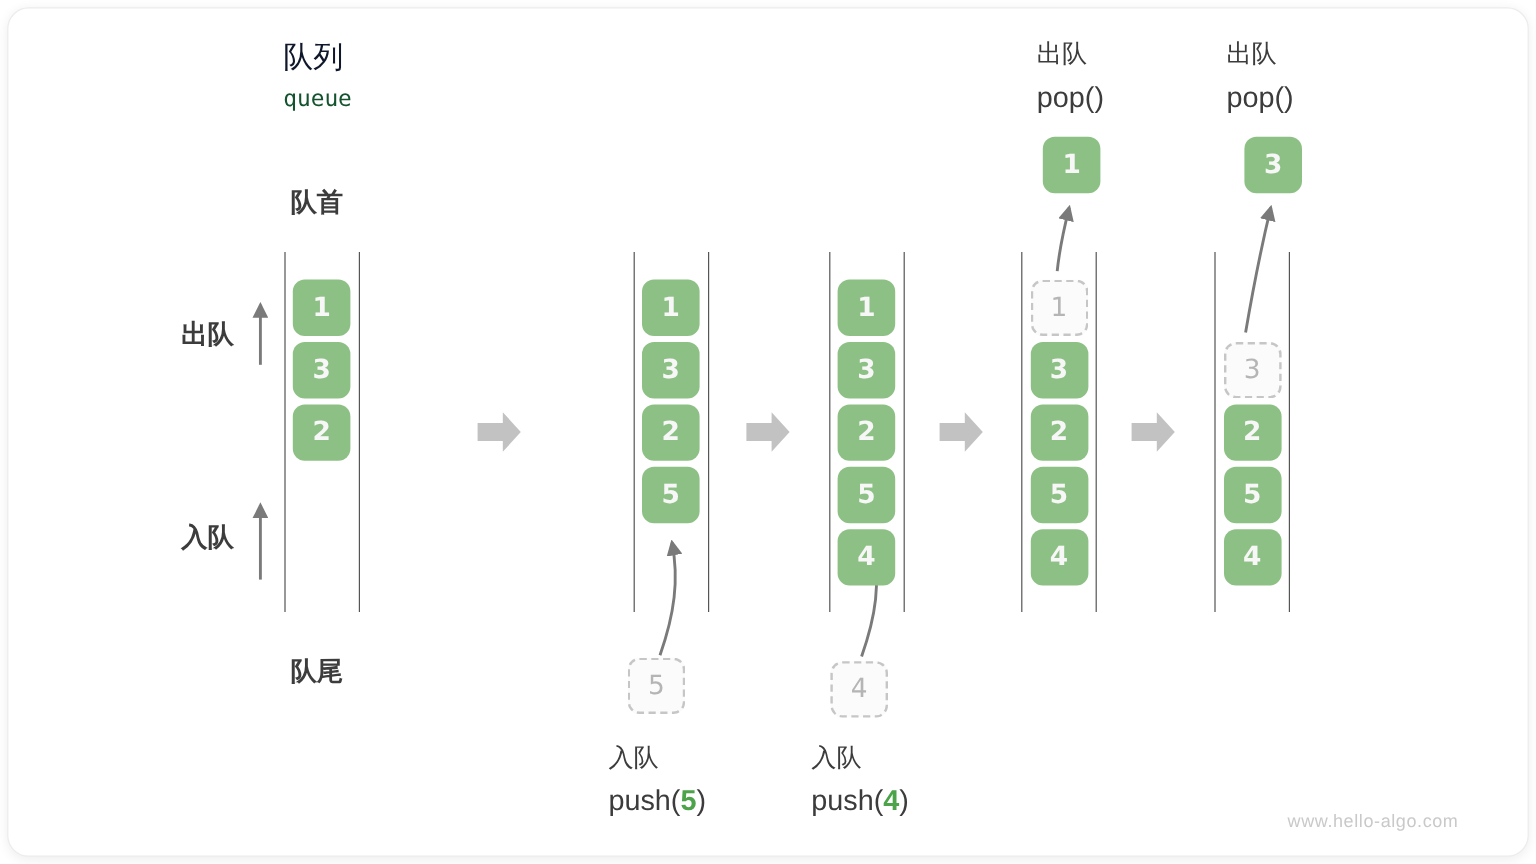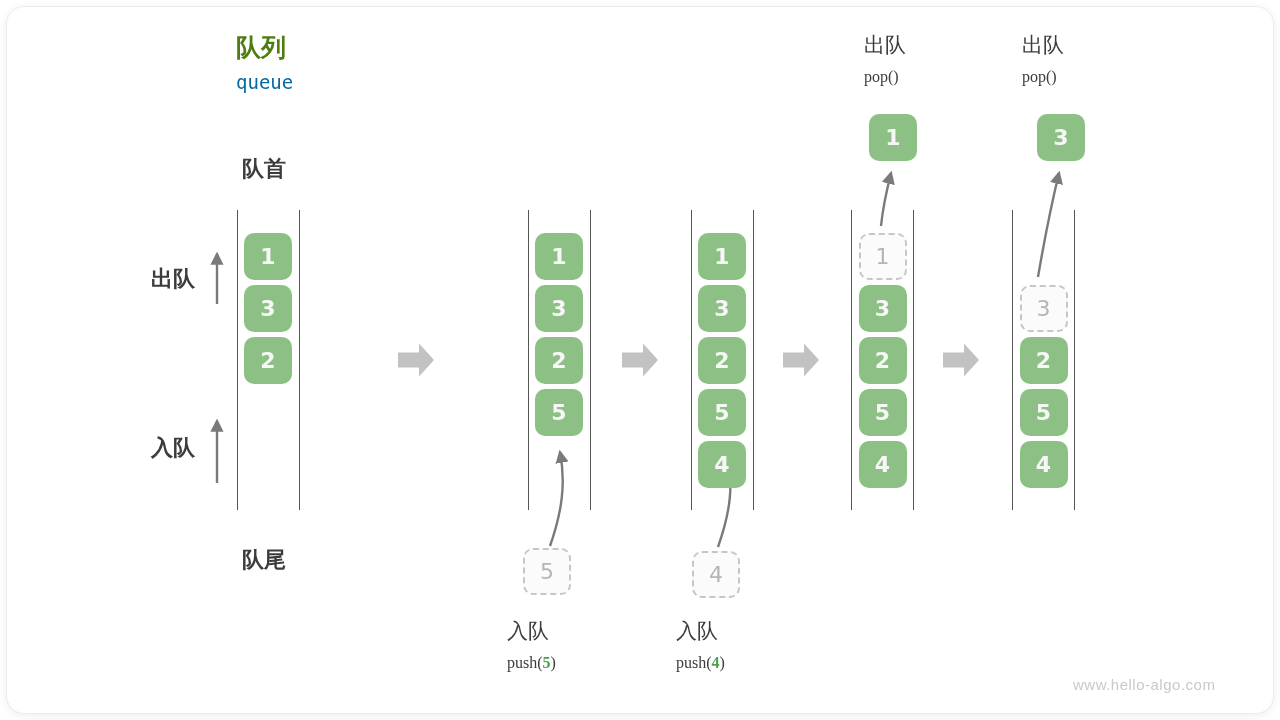--- a/index.html
+++ b/index.html
@@ -11,22 +11,22 @@
   #card {
     position:absolute; left:6px; top:6px; right:6px; bottom:6px;
     background:#ffffff; border:1px solid #ececec; border-radius:18px;
     box-shadow:0 2px 10px rgba(0,0,0,0.07);
   }
   .abs { position:absolute; }
   .cn  { color:#3c3c3c; }
   .bold { font-weight:700; }
   .mono { font-family:"DejaVu Sans Mono","Liberation Mono",monospace; }
 
-  #title-cn { left:236px; top:31px; font-size:25px; font-weight:700; color:#4d7c0f; }
-  #title-en { left:236px; top:71px; font-size:19px; color:#0369a1; }
+  #title-cn { left:236px; top:31px; font-size:25px; font-weight:400; color:#0f172a; }
+  #title-en { left:236px; top:71px; font-size:19px; color:#14532d; }
 
   #label-front   { left:242px; top:154px; font-size:22px;font-family:Liberation Mono, monospace; }
   #label-rear    { left:242px; top:545px; font-size:22px; }
   #label-dequeue { left:151px; top:264px; font-size:22px; }
   #label-enqueue { left:151px; top:433px; font-size:22px; }
 
   .qcol {
     position:absolute; top:210px; height:300px; width:63px;
     border-left:1.6px solid #555; border-right:1.6px solid #555;
     box-sizing:border-box; z-index:2;
@@ -37,22 +37,22 @@
     font-family:"DejaVu Sans","Liberation Sans",sans-serif;
     font-size:22px; font-weight:600;
     display:flex; align-items:center; justify-content:center; z-index:3;
   }
   .cell.dashed {
     background:#fbfbfb; border:2px dashed #c6c6c6; color:#b5b5b5; font-weight:500;
   }
 
   .op { position:absolute; z-index:4; }
   .op .op-cn   { font-size:21px; color:#3c3c3c; font-weight:500; }
-  .op .op-code { font-family:Liberation Serif, serif;
-                 font-size:16px; color:#3c3c3c; margin-top:9px; }
+  .op .op-code { font-family:Liberation Sans, sans-serif;
+                 font-size:24px; color:#3c3c3c; margin-top:9px; }
   .op .op-code .arg { color:#4ca34a; font-weight:700; }
 
   #op-push-first  { left:507px; top:617px; }
   #op-push-second { left:676px; top:617px; }
   #op-pop-first   { left:864px; top:31px; }
   #op-pop-second  { left:1022px; top:31px; }
 
   #watermark {
     left:1073px; top:676px; font-size:15px; color:#c9c9c9;
     font-family:Liberation Sans, sans-serif; letter-spacing:0.5px;

